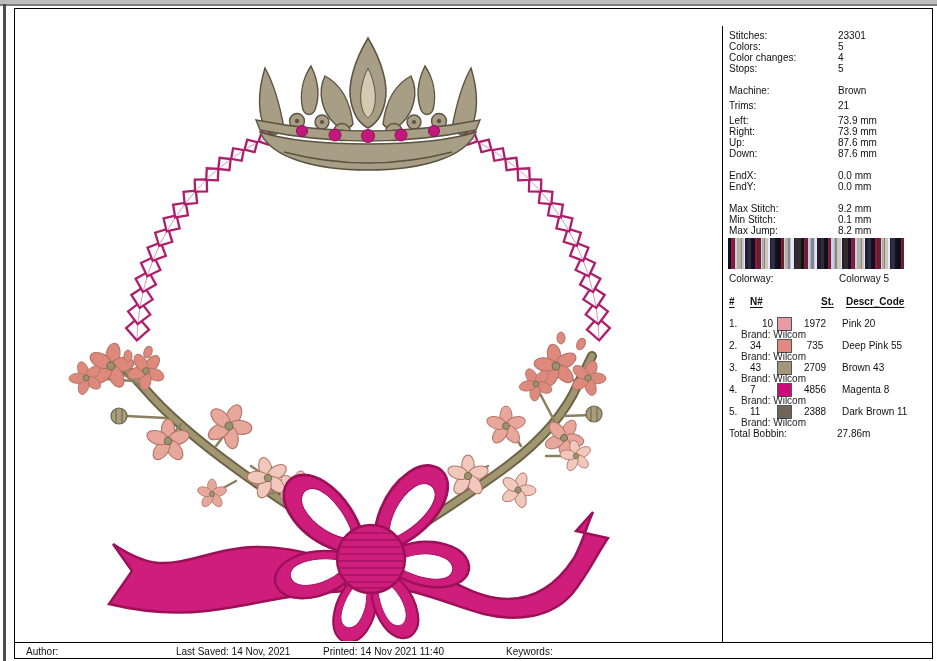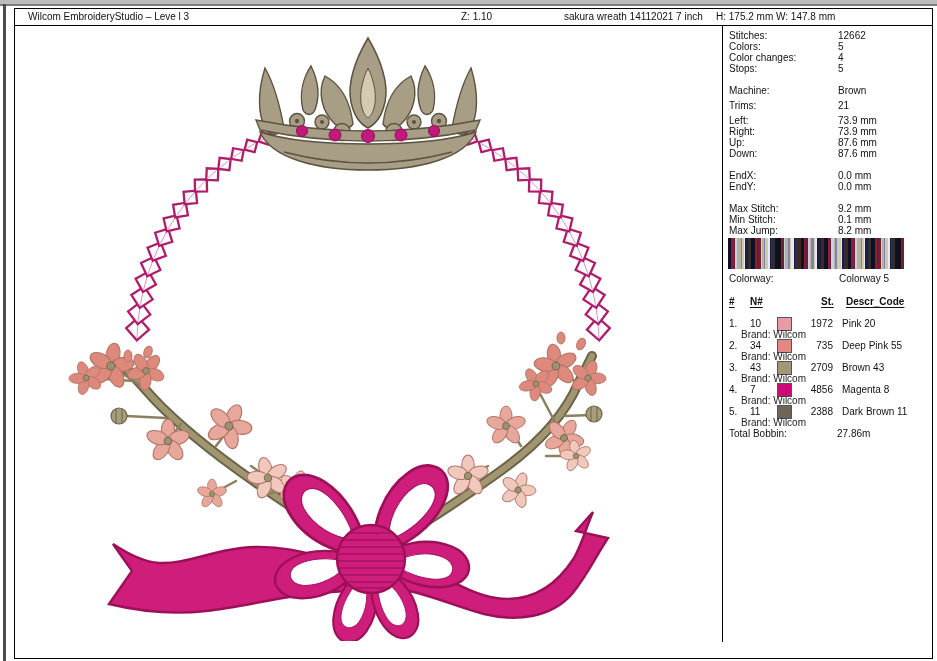--- a/index.html
+++ b/index.html
@@ -17,37 +17,31 @@
   .panel{left:709px;top:17px;width:208px;height:616px}
   .srow{position:absolute;left:5px;width:200px;white-space:nowrap}
   .srow .val{position:absolute;left:109px}
   #barcode{position:absolute;left:4px;top:212px;width:178px;height:31px;display:flex;align-items:stretch;background:#fff}
   #barcode div{height:100%}
   .cwrow{position:absolute;left:5px;top:247px;width:200px}
   .cwrow .val{position:absolute;left:110px}
   .th{position:absolute;top:270px;font-weight:bold;text-decoration:underline;text-underline-offset:2px}
   .trow span{position:absolute;white-space:nowrap}
   .swatch{position:absolute;width:13px;height:12px;border:1px solid #555}
-  .stv{position:absolute;width:36px;text-align:right}
+  .stv{position:absolute;width:36px;text-align:center}
   .brand{position:absolute;color:#222}
 </style>
 </head>
 <body>
 
 <div class="abs top-strip"></div>
 <div class="abs left-strip"></div>
 
 <div class="abs page">
 
-  <div class="abs hdr">
-    <span style="left:13px">Wilcom EmbroideryStudio – Leve l 3</span>
-    <span style="left:446px">Z: 1.10</span>
-    <span style="left:549px">sakura wreath 14112021 7 inch</span>
-    <span style="left:701px">H: 175.2 mm   W: 147.8 mm</span>
-  </div>
 
   <svg class="abs" style="left:1px;top:17px" width="706" height="615" viewBox="0 0 706 615">
     <defs>
       <g id="flw5">
         <ellipse cx="0" cy="-10" rx="6" ry="10" fill="currentColor" stroke="#b3746a" stroke-width="1"></ellipse>
         <ellipse cx="0" cy="-10" rx="6" ry="10" fill="currentColor" stroke="#b3746a" stroke-width="1" transform="rotate(72)"></ellipse>
         <ellipse cx="0" cy="-10" rx="6" ry="10" fill="currentColor" stroke="#b3746a" stroke-width="1" transform="rotate(144)"></ellipse>
         <ellipse cx="0" cy="-10" rx="6" ry="10" fill="currentColor" stroke="#b3746a" stroke-width="1" transform="rotate(216)"></ellipse>
         <ellipse cx="0" cy="-10" rx="6" ry="10" fill="currentColor" stroke="#b3746a" stroke-width="1" transform="rotate(288)"></ellipse>
         <circle r="3.5" fill="#9c9270" stroke="#6b6248" stroke-width="0.8"></circle>
@@ -222,21 +216,21 @@
           <circle cx="-33" cy="97" r="6"></circle>
           <circle cx="33" cy="97" r="6"></circle>
         <circle cx="-66" cy="93" r="5.5"></circle>
           <circle cx="66" cy="93" r="5.5"></circle>
       </g>
     </g>
   </svg>
 
   <div class="abs vdiv"></div>
   <div class="abs panel">
-    <div class="srow" style="top:4px"><span>Stitches:</span><span class="val">12662</span></div>
+    <div class="srow" style="top:4px"><span>Stitches:</span><span class="val">23301</span></div>
     <div class="srow" style="top:15px"><span>Colors:</span><span class="val">5</span></div>
     <div class="srow" style="top:26px"><span>Color changes:</span><span class="val">4</span></div>
     <div class="srow" style="top:37px"><span>Stops:</span><span class="val">5</span></div>
     <div class="srow" style="top:59px"><span>Machine:</span><span class="val">Brown</span></div>
     <div class="srow" style="top:74px"><span>Trims:</span><span class="val">21</span></div>
     <div class="srow" style="top:89px"><span>Left:</span><span class="val">73.9 mm</span></div>
     <div class="srow" style="top:100px"><span>Right:</span><span class="val">73.9 mm</span></div>
     <div class="srow" style="top:111px"><span>Up:</span><span class="val">87.6 mm</span></div>
     <div class="srow" style="top:122px"><span>Down:</span><span class="val">87.6 mm</span></div>
     <div class="srow" style="top:144px"><span>EndX:</span><span class="val">0.0 mm</span></div>
@@ -340,21 +334,21 @@
       <span class="val">Colorway 5</span>
     </div>
 
     <span class="th" style="left:5px">#</span>
     <span class="th" style="left:26px">N#</span>
     <span class="th" style="left:97px">St.</span>
     <span class="th" style="left:122px">Descr_Code</span>
 
     <div class="trow">
       <span style="left:5px;top:292px">1.</span>
-      <span style="left:26px;top:292px">10</span>
+      <span style="left:38px;top:292px">10</span>
       <span class="swatch" style="left: 53px; top: 291px; background: rgb(232, 155, 163);"></span>
       <span class="stv" style="left:73px;top:292px">1972</span>
       <span style="left:118px;top:292px">Pink 20</span>
       <span class="brand" style="left:17px;top:303px">Brand: Wilcom</span>
     </div>
     <div class="trow">
       <span style="left:5px;top:314px">2.</span>
       <span style="left:26px;top:314px">34</span>
       <span class="swatch" style="left: 53px; top: 313px; background: rgb(225, 137, 128);"></span>
       <span class="stv" style="left:73px;top:314px">735</span>
@@ -384,13 +378,19 @@
       <span class="stv" style="left:73px;top:380px">2388</span>
       <span style="left:118px;top:380px">Dark Brown 11</span>
       <span class="brand" style="left:17px;top:391px">Brand: Wilcom</span>
     </div>
     <div class="trow">
       <span style="left:5px;top:402px">Total Bobbin:</span>
       <span style="left:113px;top:402px">27.86m</span>
     </div>
   </div>
 
+  <div class="abs ftr">
+    <span style="left:11px">Author:</span>
+    <span style="left:161px">Last Saved: 14 Nov, 2021</span>
+    <span style="left:308px">Printed: 14 Nov 2021 11:40</span>
+    <span style="left:491px">Keywords:</span>
+  </div>
 </div>
 
 </body></html>

